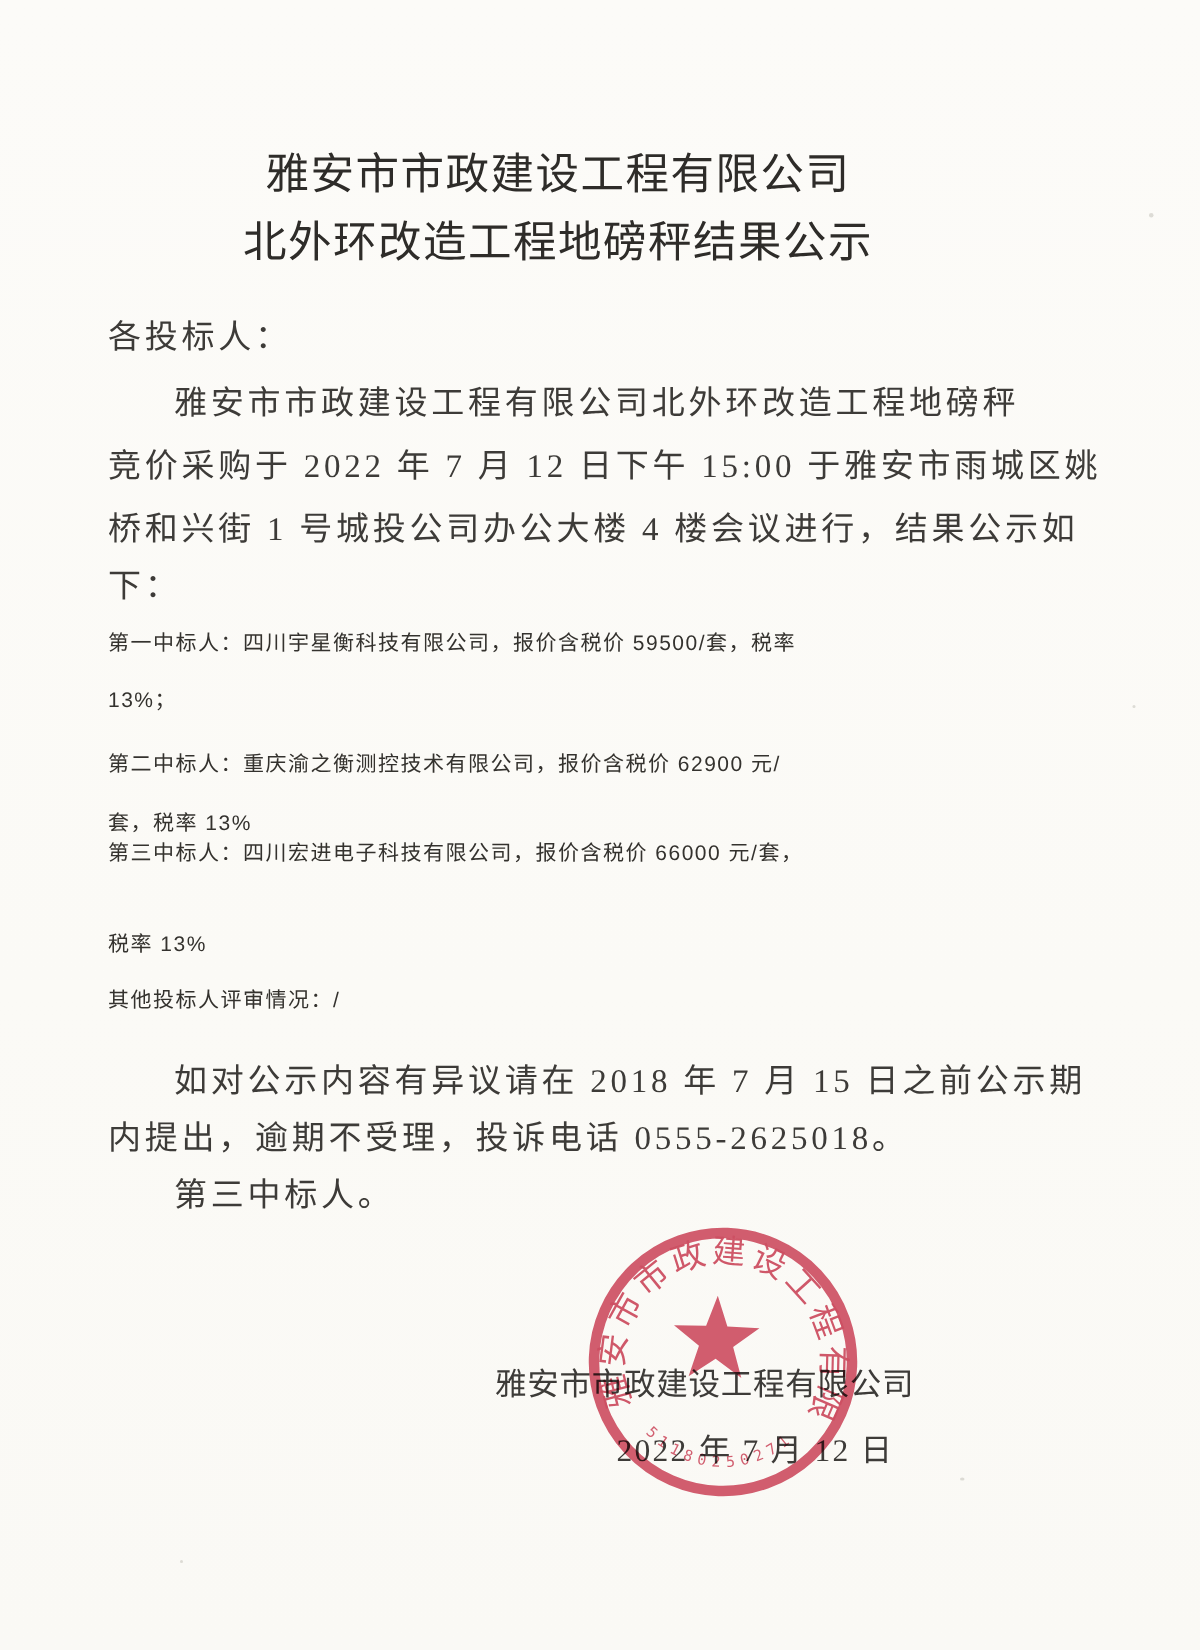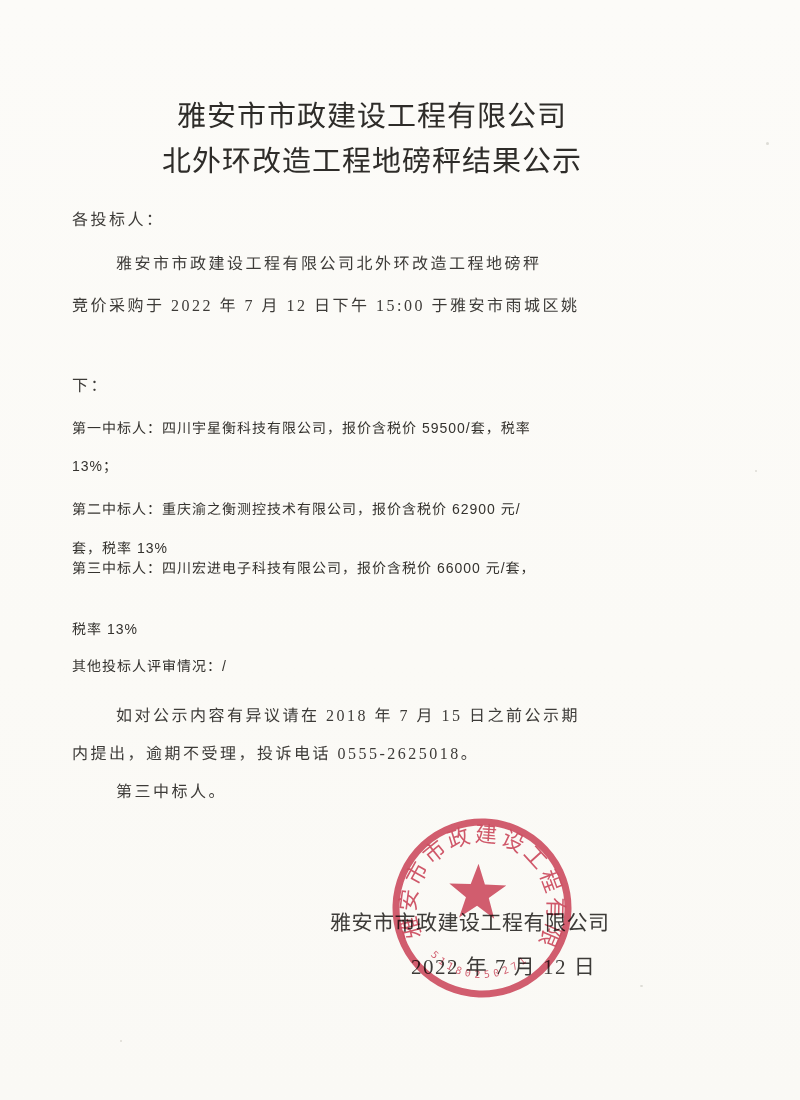--- a/index.html
+++ b/index.html
@@ -25,21 +25,21 @@
     white-space:nowrap;
   }
   .ln{
     position:absolute;
     left:72px;
     white-space:nowrap;
     color:#3d3b38;
   }
   .serif{
     font-family:"Liberation Serif","DejaVu Serif",serif;
-    font-size:16px;
+    font-size:22px;
     letter-spacing:2.5px;
   }
   .sans{
     font-family:"Liberation Sans","DejaVu Sans",sans-serif;
     font-size:14px;
     letter-spacing:1px;
     color:#34322e;
   }
   .indent{left:116px;}
   .sig{
@@ -64,20 +64,21 @@
 <body>
 
 <div class="page">
 
   <div class="title-line" style="top:92px">雅安市市政建设工程有限公司</div>
   <div class="title-line" style="top:137px">北外环改造工程地磅秤结果公示</div>
 
   <div class="ln serif" style="top:206px">各投标人：</div>
   <div class="ln serif indent" style="top:250px">雅安市市政建设工程有限公司北外环改造工程地磅秤</div>
   <div class="ln serif" style="top:292px">竞价采购于 2022 年 7 月 12 日下午 15:00 于雅安市雨城区姚</div>
+  <div class="ln serif" style="top:334px">桥和兴街 1 号城投公司办公大楼 4 楼会议进行，结果公示如</div>
   <div class="ln serif" style="top:372px">下：</div>
   <div class="ln sans" style="top:417px">第一中标人：四川宇星衡科技有限公司，报价含税价 59500/套，税率</div>
   <div class="ln sans" style="top:455px">13%；</div>
   <div class="ln sans" style="top:498px">第二中标人：重庆渝之衡测控技术有限公司，报价含税价 62900 元/</div>
   <div class="ln sans" style="top:537px">套，税率 13%</div>
   <div class="ln sans" style="top:557px">第三中标人：四川宏进电子科技有限公司，报价含税价 66000 元/套，</div>
   <div class="ln sans" style="top:618px">税率 13%</div>
   <div class="ln sans" style="top:655px">其他投标人评审情况：/</div>
   <div class="ln serif indent" style="top:702px">如对公示内容有异议请在 2018 年 7 月 15 日之前公示期</div>
   <div class="ln serif" style="top:740px">内提出，逾期不受理，投诉电话 0555-2625018。</div>

